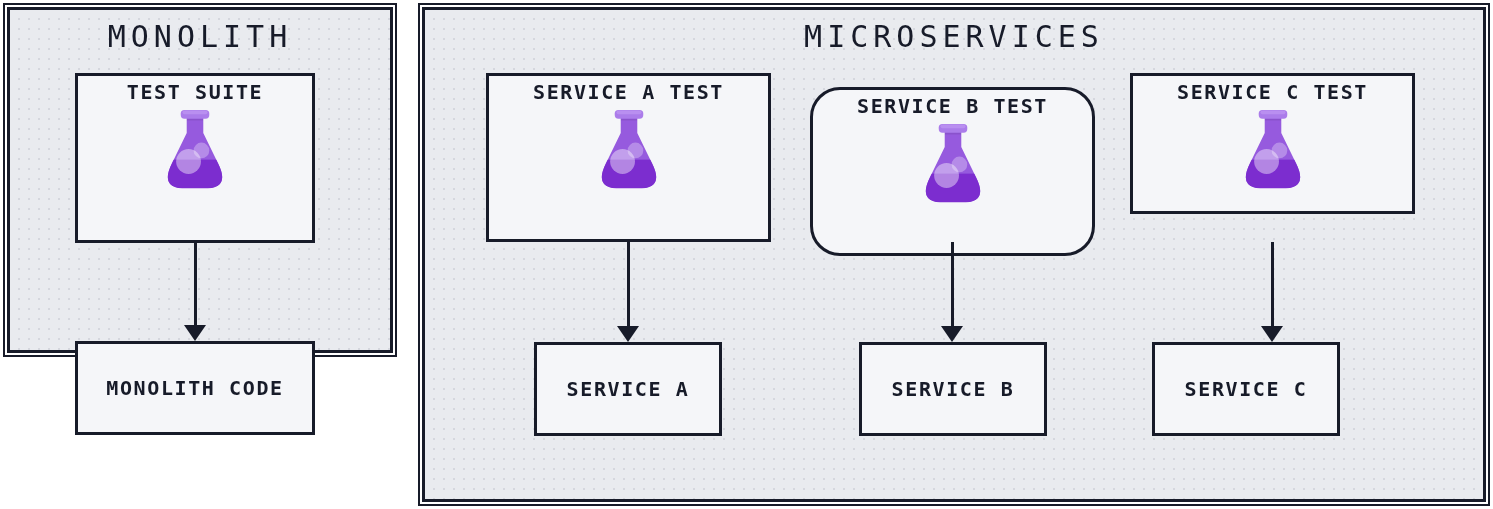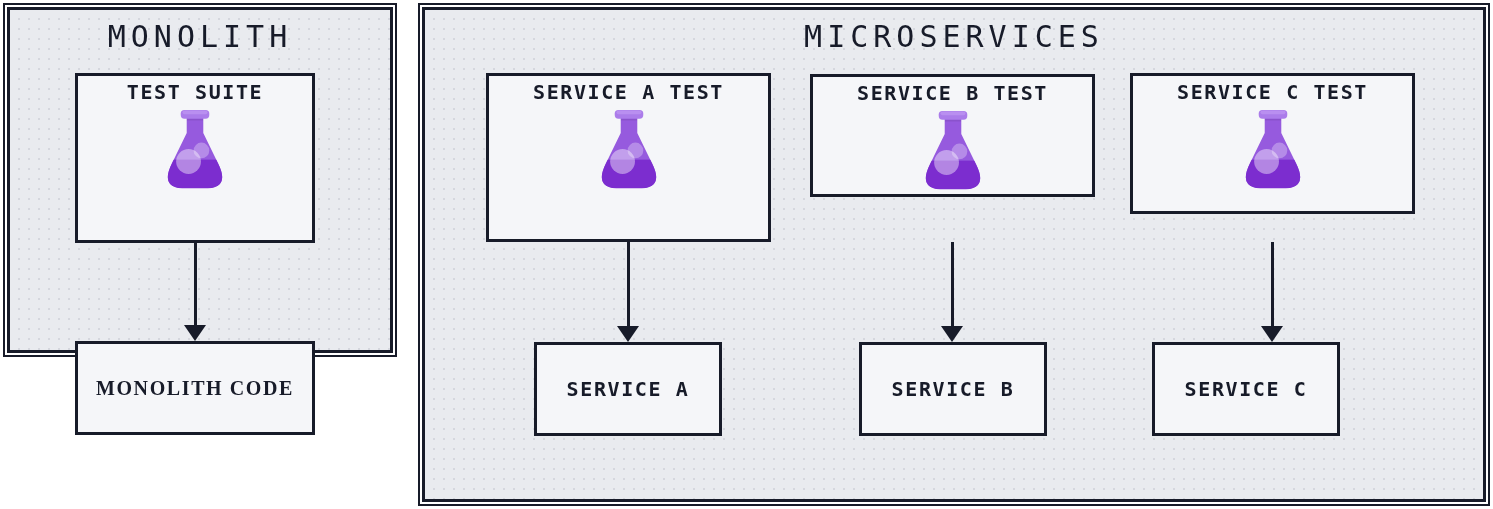--- a/index.html
+++ b/index.html
@@ -55,27 +55,27 @@
     font-weight: bold;
     letter-spacing: 1.6px;
     white-space: nowrap;
   }
   .test-box .box-label { margin-top: 4px; }
   .code-box { justify-content: center; }
   .flask { margin-top: 5px; }
 
   
   #box-test-suite    { left: 65px;  top: 63px;  width: 240px; height: 170px; }
-  #box-monolith-code { left: 65px;  top: 331px; width: 240px; height: 94px; font-family: Liberation Serif, serif; }
+  #box-monolith-code { left: 65px;  top: 331px; width: 240px; height: 94px; }
   #arrow-monolith    { left: 174px; top: 233px; }
   #arrow-monolith .arrow-line { height: 82px; }
 
   
   #box-test-a { left: 61px;  top: 63px; width: 285px; height: 169px; }
-  #box-test-b { left: 385px; top: 64px; width: 285px; height: 123px; }
+  #box-test-b { left: 385px; top: 77px; width: 285px; height: 169px; border-radius: 30px; }
   #box-test-c { left: 705px; top: 63px; width: 285px; height: 141px; }
   #box-svc-a  { left: 109px; top: 332px; width: 188px; height: 94px; }
   #box-svc-b  { left: 434px; top: 332px; width: 188px; height: 94px; align-items: center; }
   #box-svc-c  { left: 727px; top: 332px; width: 188px; height: 94px; }
   #arrow-a { left: 192px; top: 232px; }
   #arrow-b { left: 516px; top: 232px; }
   #arrow-c { left: 836px; top: 232px; }
   #arrow-a .arrow-line, #arrow-b .arrow-line, #arrow-c .arrow-line { height: 84px; }
 
   .arrow {

